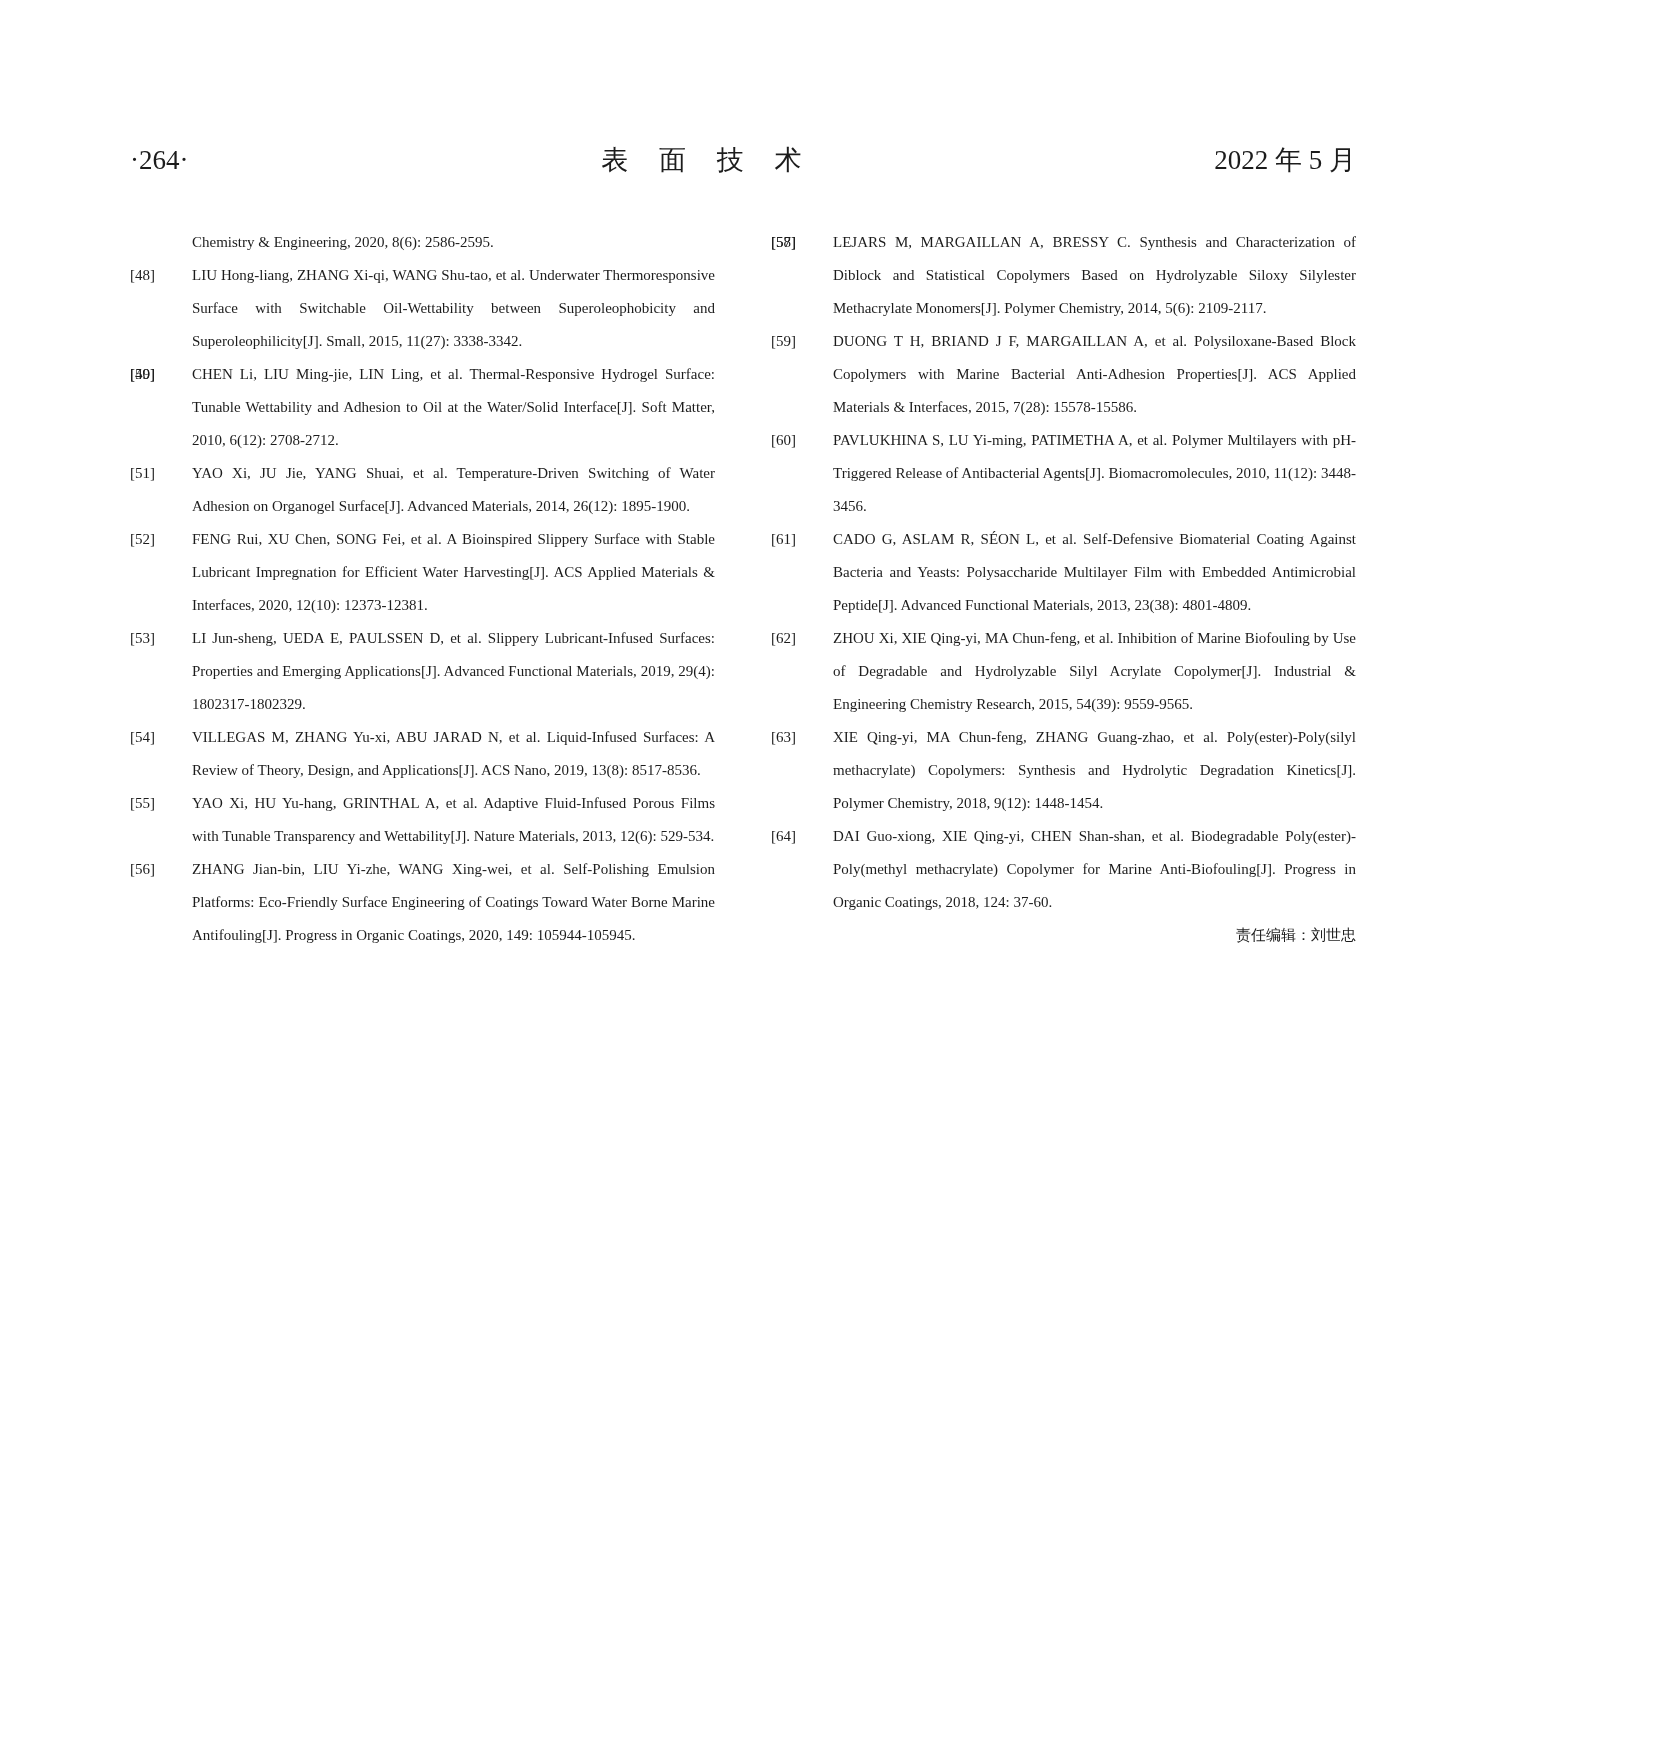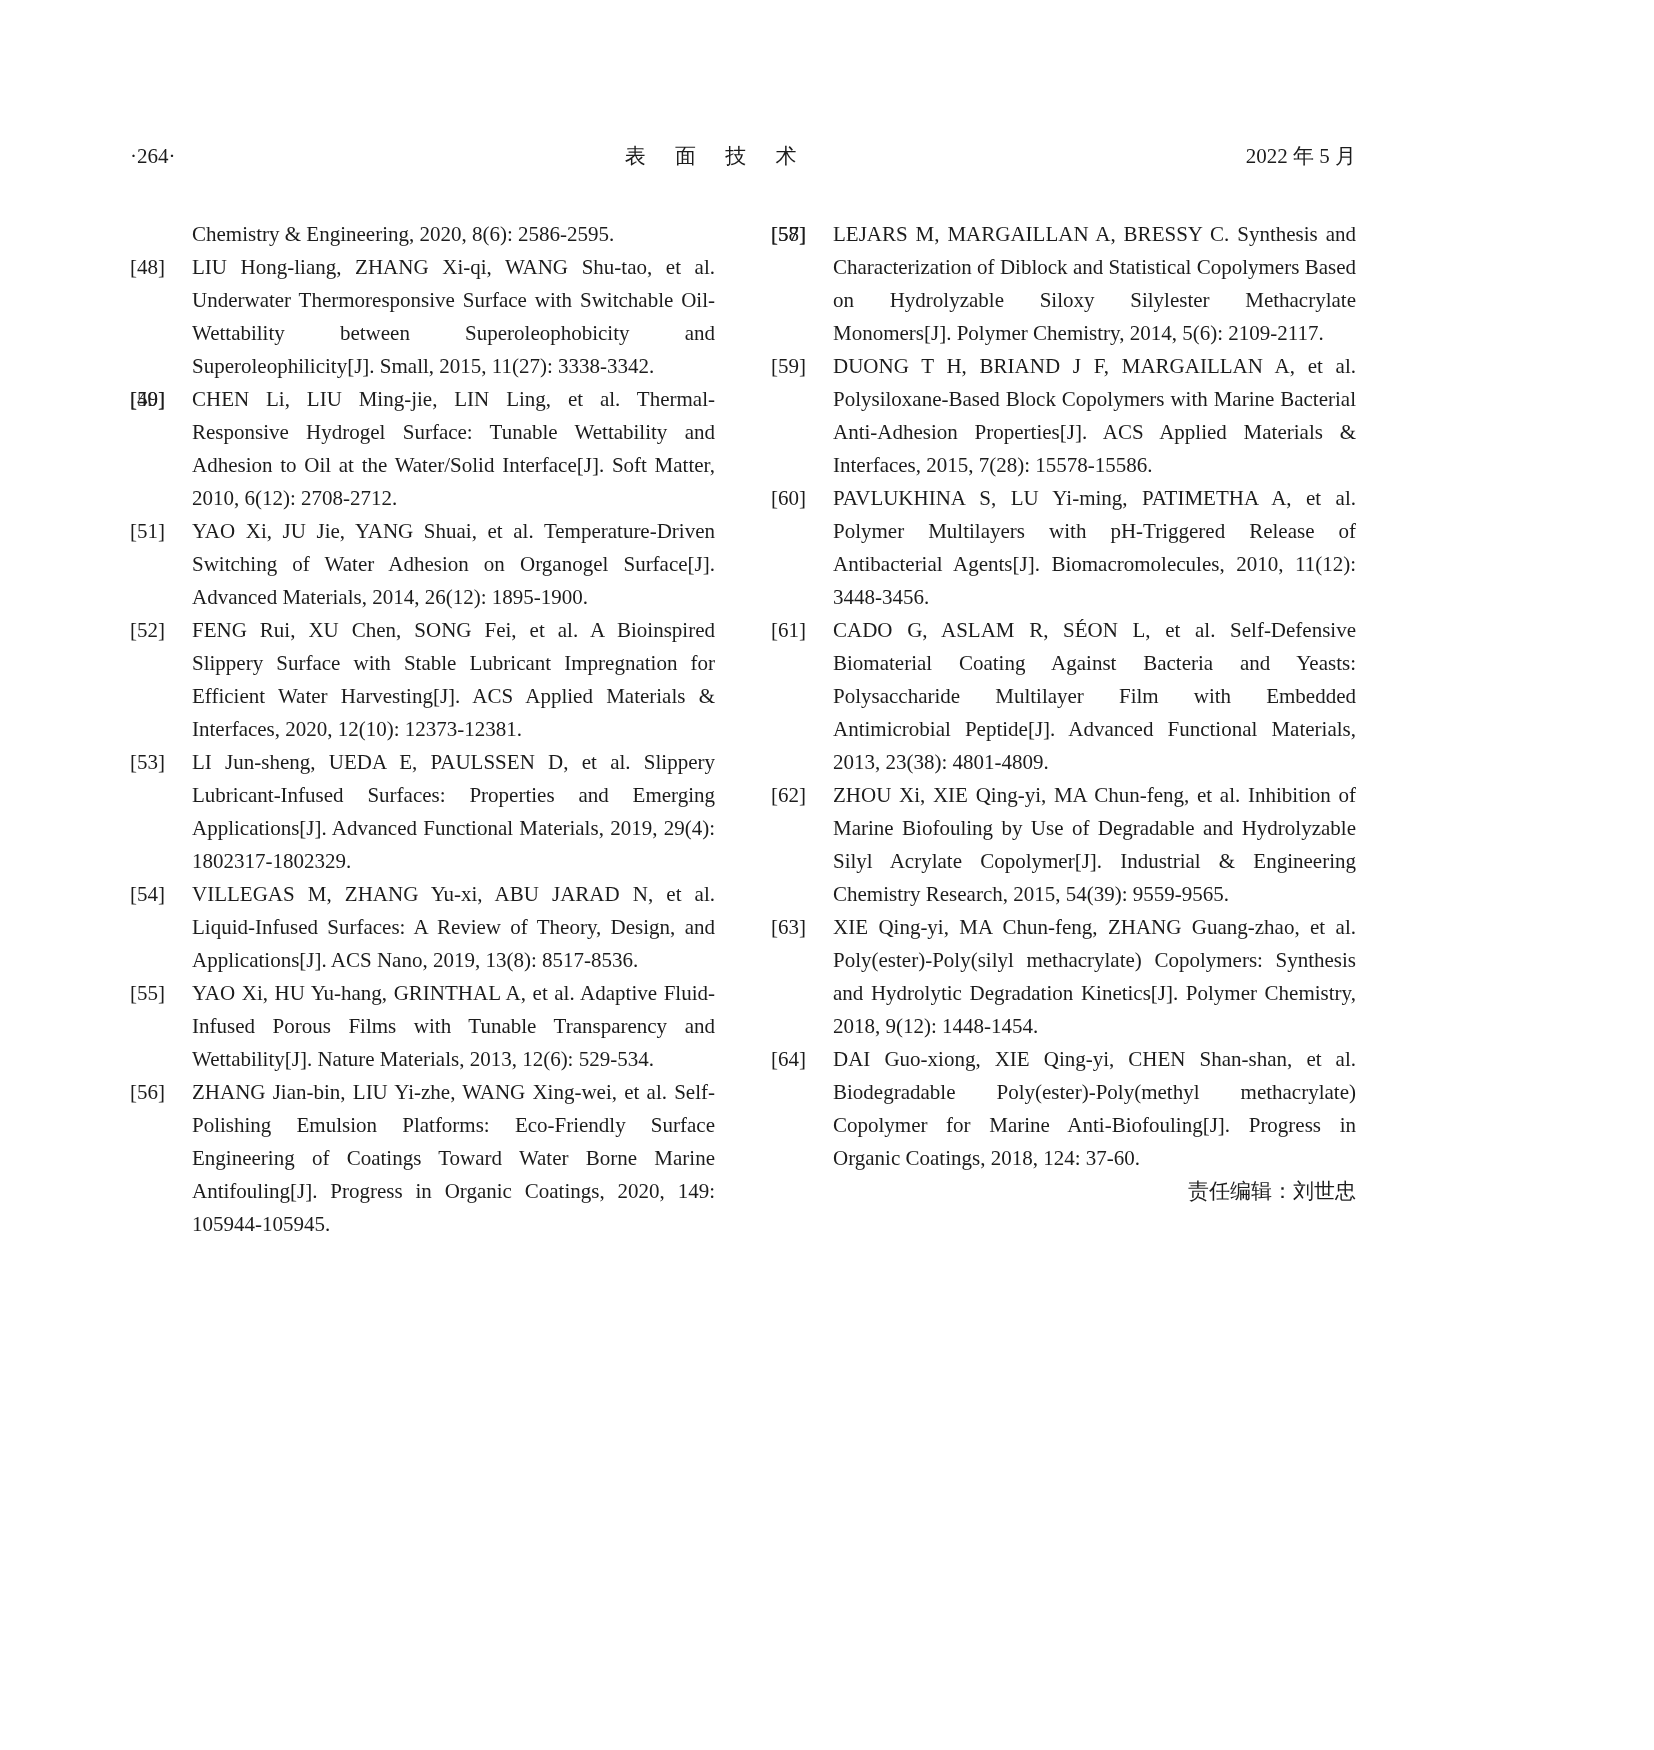--- a/index.html
+++ b/index.html
@@ -15,35 +15,35 @@
   .page {
     width: 1654px;
     height: 1750px;
     padding: 142px 298px 60px 130px;
     background: #ffffff;
   }
   .page-header {
     display: flex;
     justify-content: space-between;
     align-items: baseline;
-    font-size: 21px;
+    font-size: 27px;
   }
   .journal-title {
     letter-spacing: 12px;
     padding-left: 12px;
   }
   .columns {
     display: flex;
     gap: 56px;
     margin-top: 48px;
   }
   .col {
     width: 585px;
     flex: 0 0 585px;
-    font-size: 21px;
+    font-size: 15px;
     line-height: 33px;
     text-align: justify;
   }
   .ref {
     position: relative;
     padding-left: 62px;
   }
   .ref-num {
     position: absolute;
     left: 0;

